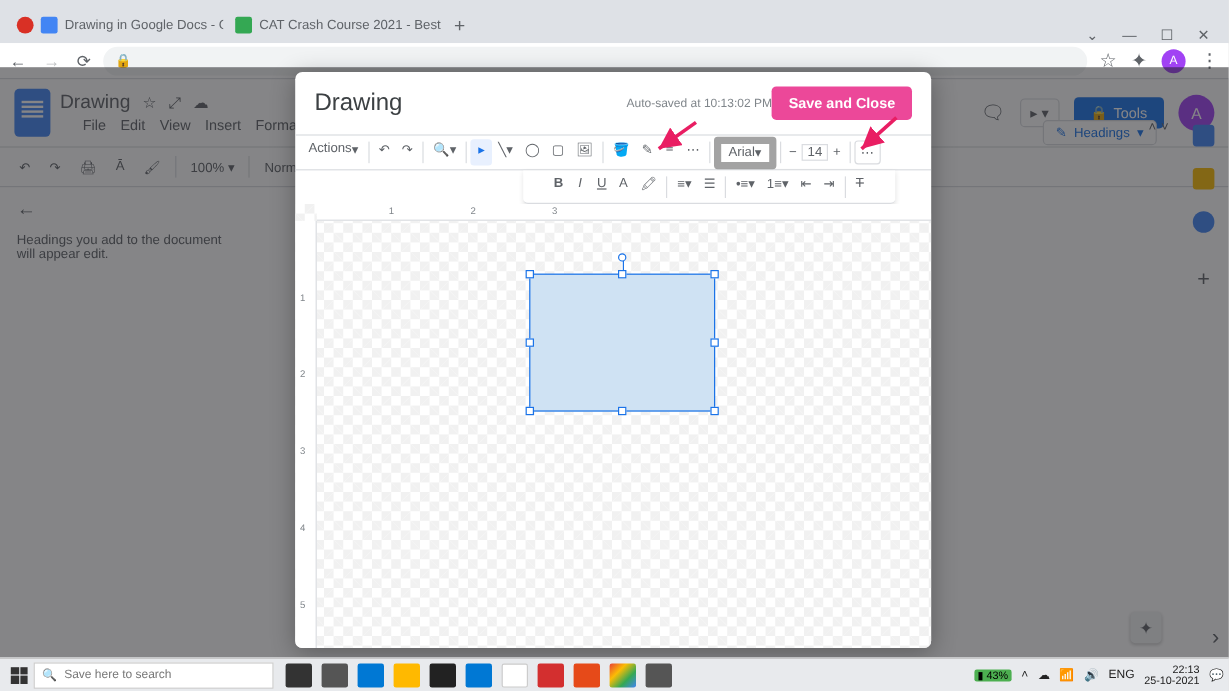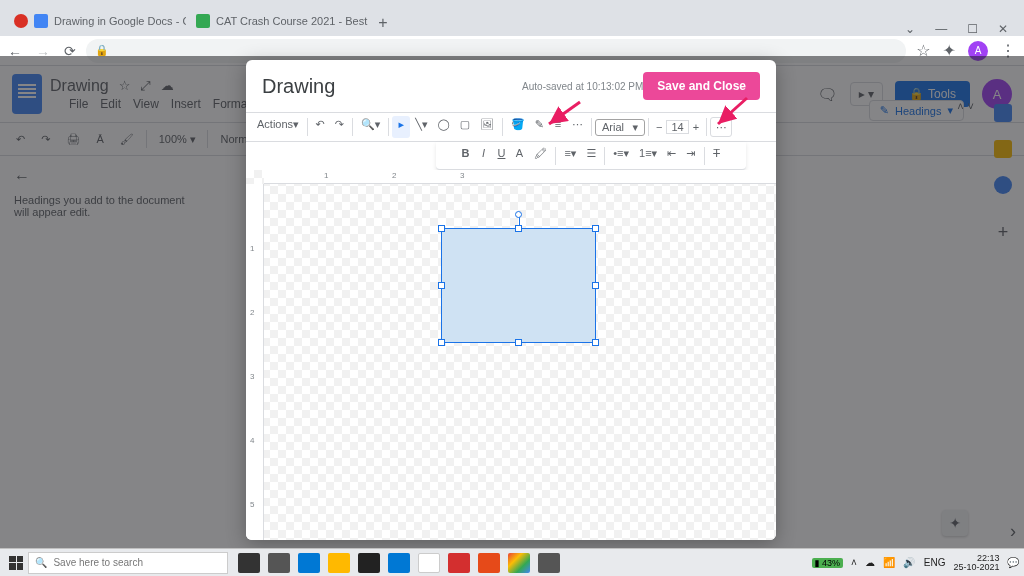--- a/index.html
+++ b/index.html
@@ -63,21 +63,21 @@
 .modal-hdr { display: flex; align-items: center; padding: 12px 16px; }
 .modal-title { font-size: 20px; color: #3c4043; }
 .autosave { margin-left: auto; font-size: 10px; color: #80868b; margin-right: 0; }
 .save-btn { background: #ec4899; color: #fff; border-radius: 4px; padding: 7px 14px; font-size: 12px; font-weight: 700; }
 
 .modal-tb { border-top: 1px solid #dadce0; border-bottom: 1px solid #dadce0; display: flex; align-items: center; padding: 2px 6px; font-size: 11px; color: #5f6368; height: 30px; }
 .modal-tb2 { border-bottom: 1px solid #dadce0; display: flex; align-items: center; justify-content: center; padding: 2px 6px; font-size: 11px; color: #5f6368; height: 28px; position: relative; margin-left: 190px; margin-right: 30px; background:#fff; box-shadow: 0 2px 4px rgba(0,0,0,0.1); border-radius: 0 0 4px 4px;}
 .mtb-item { padding: 2px 5px; display: inline-flex; align-items: flex-start; justify-content: center; min-width: 18px; height: 22px; }
 .mtb-item.sel { background: #e8f0fe; border-radius: 3px; color:#1a73e8;}
 .mtb-sep { width: 1px; height: 18px; background: #dadce0; margin: 0 3px; }
-.font-box { border: 1px solid #a3a3a3; border-radius: 3px; padding: 1px 6px; min-width: 50px; display: flex; align-items: center; font-size:11px; }
+.font-box { border: 6px solid #a3a3a3; border-radius: 3px; padding: 1px 6px; min-width: 50px; display: flex; align-items: center; font-size:11px; }
 .size-box { display: flex; align-items: center; }
 .size-box span { padding: 0 4px; }
 .size-val { border: 1px solid #dadce0; padding: 0 6px; }
 .dots-btn { border: 1px solid #dadce0; border-radius: 3px; width: 22px; height: 20px; display:flex; align-items:center; justify-content:center;}
 
 .canvas-wrap { flex: 1; position: relative; overflow: hidden;
   background-image:
     linear-gradient(45deg,#f1f1f1 25%,transparent 25%),
     linear-gradient(-45deg,#f1f1f1 25%,transparent 25%),
     linear-gradient(45deg,transparent 75%,#f1f1f1 75%),

